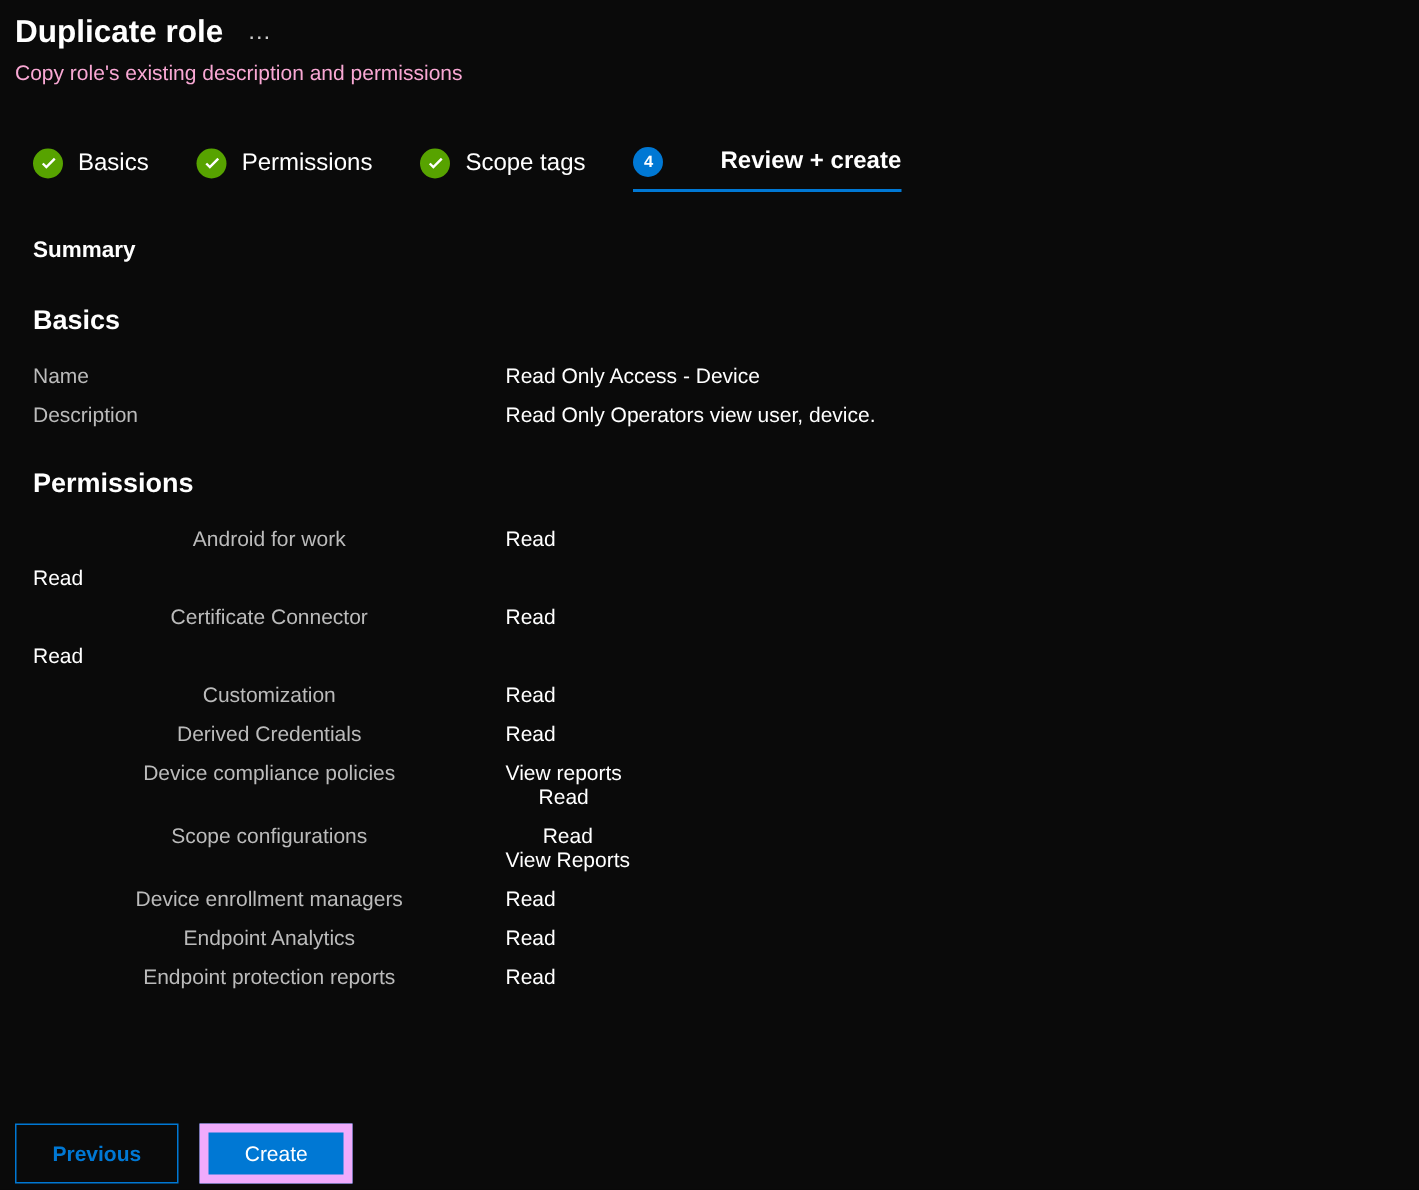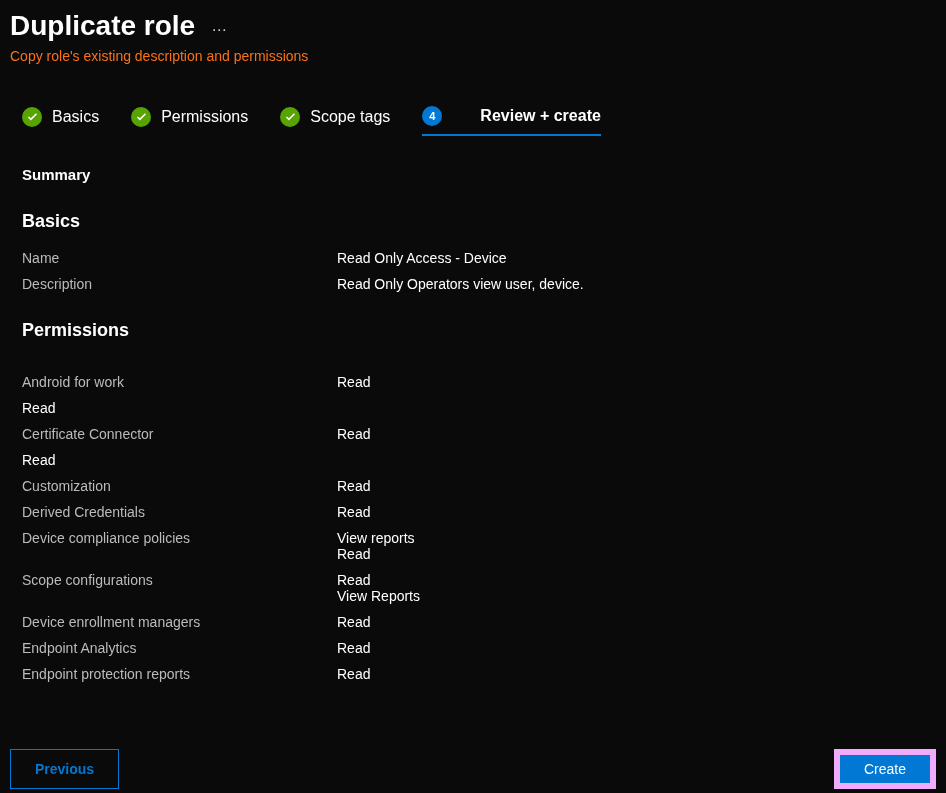--- a/index.html
+++ b/index.html
@@ -18,32 +18,32 @@
     }
     .header {
       padding: 10px 10px 0 10px;
     }
     .title-row {
       display: flex;
       align-items: center;
       gap: 16px;
     }
     .page-title {
-      font-size: 28px;
+      font-size: 21px;
       font-weight: 600;
       color: #ffffff;
     }
     .ellipsis {
       color: #cccccc;
       font-size: 16px;
       letter-spacing: 2px;
       cursor: pointer;
     }
     .subtitle {
-      color: #f97316;
+      color: #f9a8d4;
       font-size: 14px;
       margin-top: 6px;
     }
     .tabs {
       display: flex;
       gap: 32px;
       padding: 0 22px;
       margin-top: 42px;
       align-items: center;
     }
@@ -113,32 +113,32 @@
       color: #bbbbbb;
       flex-shrink: 0;
     }
     .info-value {
       color: #ffffff;
     }
     .info-value .value-line {
       display: block;
     }
     .perm-rows {
-      margin-top: 33px;
+      margin-top: 18px;
+      text-align: center;
     }
     .footer {
       position: absolute;
       bottom: 0;
       left: 0;
       right: 0;
       padding: 4px 10px 4px 10px;
       display: flex;
       gap: 14px;
       background-color: #0a0a0a;
-      justify-content: space-between;
     }
     .btn {
       padding: 6px 24px;
       font-size: 14px;
       cursor: pointer;
       border: 1px solid transparent;
     }
     .btn-secondary {
       background-color: transparent;
       border: 1px solid #0078d4;

